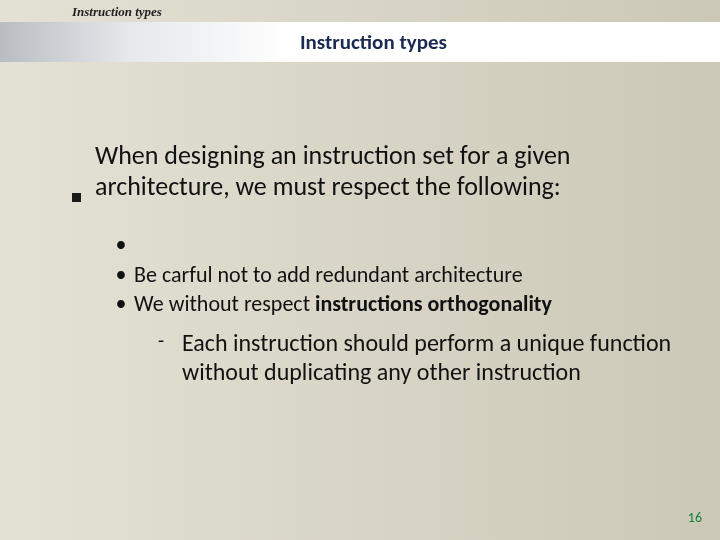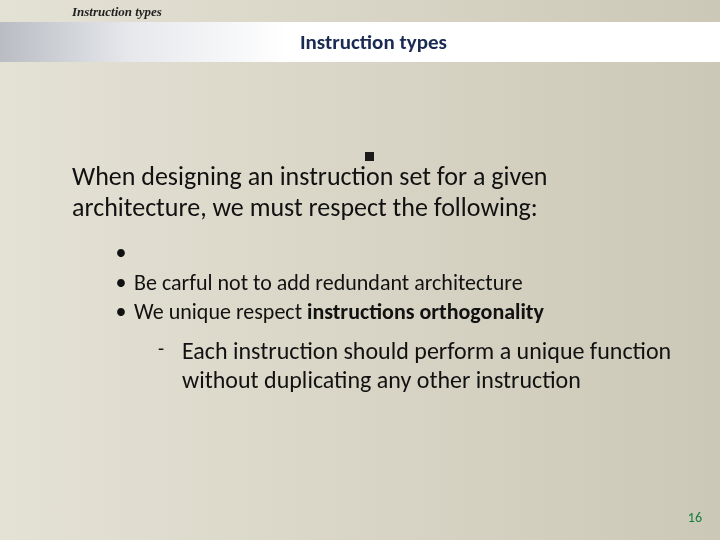--- a/index.html
+++ b/index.html
@@ -36,23 +36,22 @@
     color: #1a2a52;
   }
   .content {
     position: absolute;
     top: 140px;
     left: 72px;
     right: 40px;
   }
   .lvl1 {
     display: flex;
-    align-items: center;
-    margin-bottom: 16px;
-    flex-direction: column;
+    align-items: flex-end;
+    margin-bottom: 29px;
   }
   .lvl1 .bullet {
     width: 9px;
     height: 9px;
     background: #1a1a1a;
     margin-top: 12px;
     margin-right: 14px;
     flex-shrink: 0;
   }
   .lvl1 .text {
@@ -132,21 +131,21 @@
   <div class="lvl2-group">
     <div class="lvl2">
       <div class="bullet">•</div>
     </div>
     <div class="lvl2">
       <div class="bullet">•</div>
       <div class="text">Be carful not to add redundant architecture</div>
     </div>
     <div class="lvl2">
       <div class="bullet">•</div>
-      <div class="text"><span>We unique respect </span><span class="bold">instructions orthogonality</span></div>
+      <div class="text"><span>We without respect </span><span class="bold">instructions orthogonality</span></div>
     </div>
 
     <div class="lvl3-group">
       <div class="lvl3">
         <div class="bullet">-</div>
         <div class="text">Each instruction should perform a unique function without duplicating any other instruction</div>
       </div>
     </div>
   </div>
 </div>

